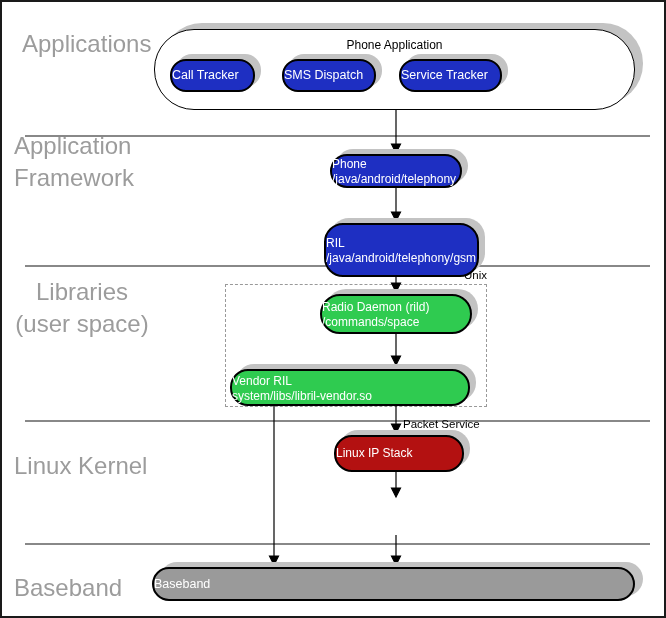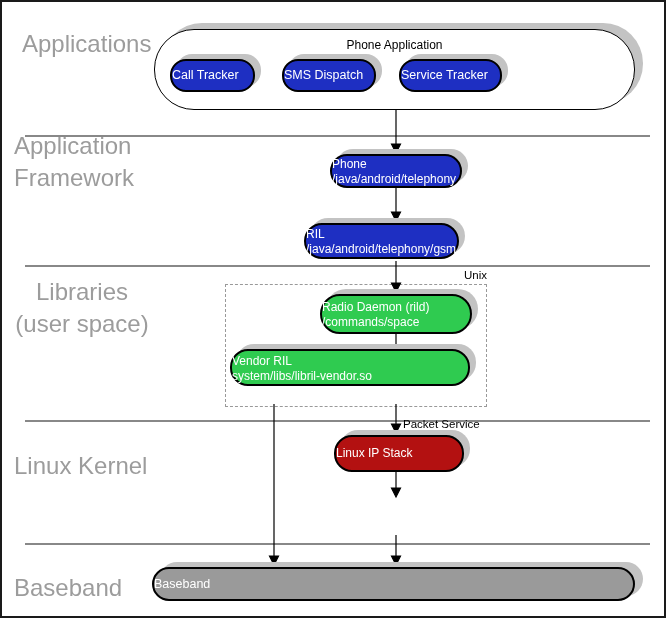--- a/index.html
+++ b/index.html
@@ -53,23 +53,23 @@
     box-shadow:6px -5px 0 var(--shadow-gray,#c3c3c3);
   }
   .pill .title{font-size:12px;line-height:15px;}
   .pill .subtitle{font-size:12px;line-height:12px;margin-top:1px;}
   .blue{background:var(--app-blue,#1e2fc2);}
   .green{background:var(--lib-green,#2fcb50);}
   .red{background:var(--kernel-red,#b31111);}
   .tracker{top:57px;height:33px;border-radius:16px;}
   .tracker .title{font-size:12.5px;}
   .pill-phone{left:328px;top:152px;width:132px;height:34px;border-radius:17px;}
-  .pill-ril{left:302px;top:221px;width:155px;height:36px;border-radius:19px;}
+  .pill-ril{left:322px;top:221px;width:155px;height:54px;border-radius:19px;}
   .pill-radio{left:318px;top:292px;width:152px;height:40px;border-radius:20px;}
-  .pill-vendor{left:228px;top:347px;width:240px;height:37px;border-radius:18px;}
+  .pill-vendor{left:228px;top:367px;width:240px;height:37px;border-radius:18px;}
   .pill-ipstack{left:332px;top:433px;width:130px;height:37px;border-radius:18px;}
   .pill-packet{left:327px;top:497px;width:135px;height:36px;border-radius:18px;}
   .pill-baseband{
     left:150px;top:565px;width:483px;height:34px;border-radius:17px;
     background:var(--baseband-gray,#9a9a9a);
     box-shadow:8px -5px 0 var(--shadow-gray,#c3c3c3);
   }
   .pill-baseband .title{font-size:12.5px;}
   .dashed-box{
     position:absolute;

